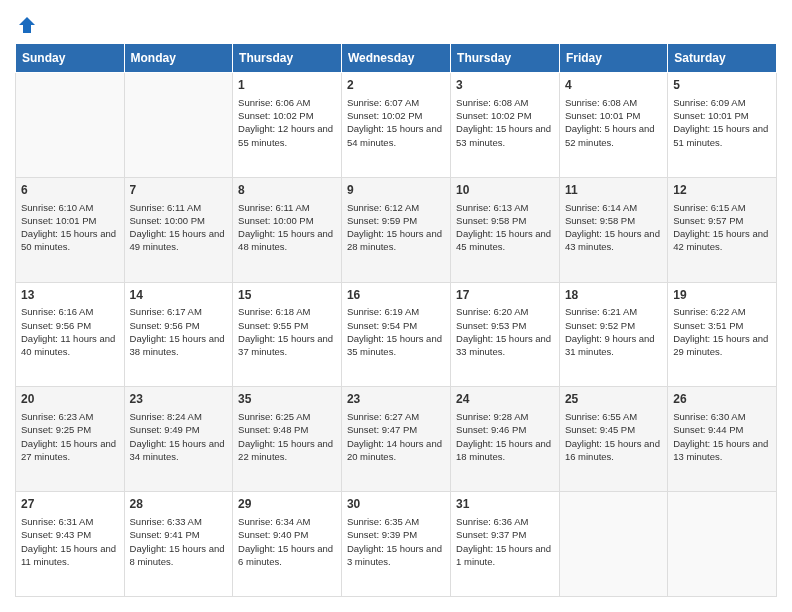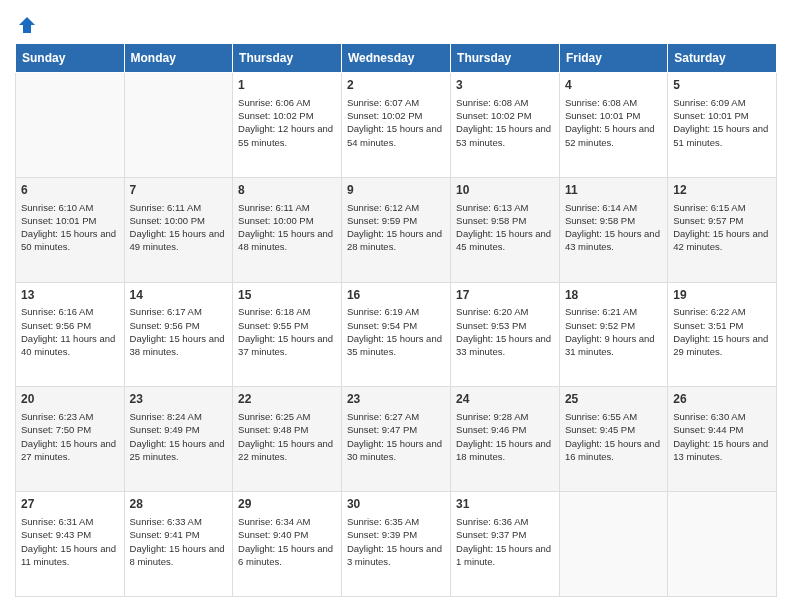--- a/index.html
+++ b/index.html
@@ -248,40 +248,40 @@
             <span class="day-number">19</span>
             <div>Sunrise: 6:22 AM</div>
             <div>Sunset: 3:51 PM</div>
             <div>Daylight: 15 hours and 29 minutes.</div>
           </td>
         </tr>
         <tr class="row-shaded">
           <td>
             <span class="day-number">20</span>
             <div>Sunrise: 6:23 AM</div>
-            <div>Sunset: 7:50 PM</div>
+            <div>Sunset: 9:25 PM</div>
             <div>Daylight: 15 hours and 27 minutes.</div>
           </td>
           <td>
             <span class="day-number">23</span>
             <div>Sunrise: 8:24 AM</div>
             <div>Sunset: 9:49 PM</div>
-            <div>Daylight: 15 hours and 25 minutes.</div>
-          </td>
-          <td>
-            <span class="day-number">22</span>
+            <div>Daylight: 15 hours and 34 minutes.</div>
+          </td>
+          <td>
+            <span class="day-number">35</span>
             <div>Sunrise: 6:25 AM</div>
             <div>Sunset: 9:48 PM</div>
             <div>Daylight: 15 hours and 22 minutes.</div>
           </td>
           <td>
             <span class="day-number">23</span>
             <div>Sunrise: 6:27 AM</div>
             <div>Sunset: 9:47 PM</div>
-            <div>Daylight: 15 hours and 30 minutes.</div>
+            <div>Daylight: 14 hours and 20 minutes.</div>
           </td>
           <td>
             <span class="day-number">24</span>
             <div>Sunrise: 9:28 AM</div>
             <div>Sunset: 9:46 PM</div>
             <div>Daylight: 15 hours and 18 minutes.</div>
           </td>
           <td>
             <span class="day-number">25</span>
             <div>Sunrise: 6:55 AM</div>

